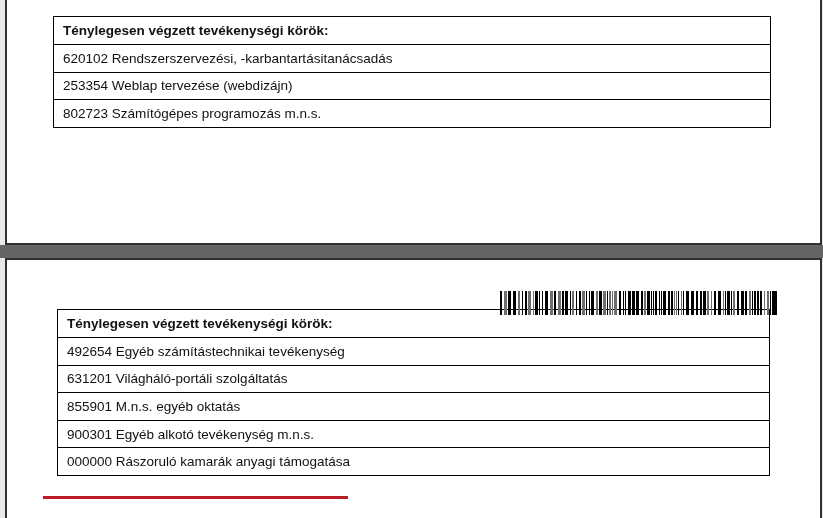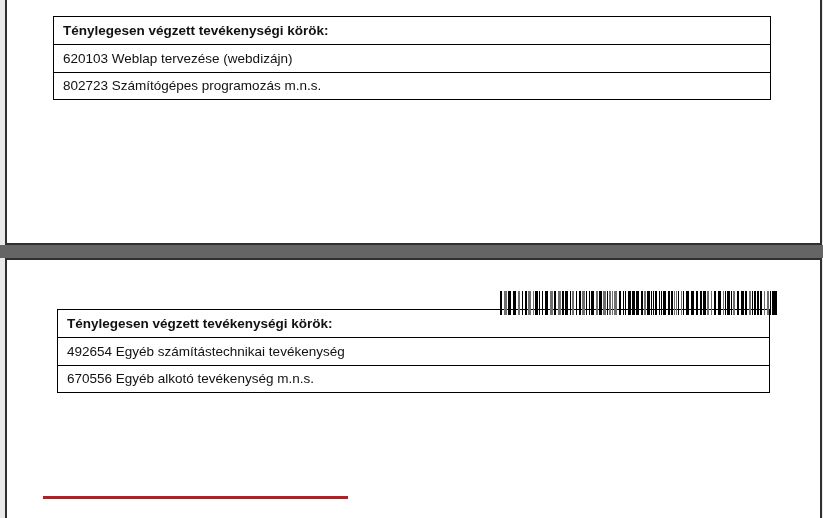--- a/index.html
+++ b/index.html
@@ -103,21 +103,22 @@
   }
 </style>
 </head>
 <body>
 
 <div class="stage">
 
   <div class="page page-1">
     <div class="doc-table table-1">
       <div class="t-row t-header">Ténylegesen végzett tevékenységi körök:</div>
-      <div class="t-row">620103 Weblap tervezése (webdizájn)</div>
+      <div class="t-row">620102 Rendszerszervezési, -karbantartásitanácsadás</div>
+      <div class="t-row">253354 Weblap tervezése (webdizájn)</div>
       <div class="t-row">802723 Számítógépes programozás m.n.s.</div>
     </div>
   </div>
 
   <div class="page-separator"></div>
 
   <div class="page page-2">
     <div class="barcode">
         <div class="bar" style="left: 0px; width: 2px; background: rgb(0, 0, 0);"></div>
         <div class="bar" style="left: 4px; width: 3px; background: rgb(110, 110, 110);"></div>
@@ -197,18 +198,21 @@
         <div class="bar" style="left: 257px; width: 2px; background: rgb(0, 0, 0);"></div>
         <div class="bar" style="left: 260px; width: 2px; background: rgb(0, 0, 0);"></div>
         <div class="bar" style="left: 264px; width: 1px; background: rgb(110, 110, 110);"></div>
         <div class="bar" style="left: 267px; width: 2px; background: rgb(110, 110, 110);"></div>
         <div class="bar" style="left: 270px; width: 1px; background: rgb(0, 0, 0);"></div>
         <div class="bar" style="left: 272px; width: 5px; background: rgb(0, 0, 0);"></div>
       </div>
     <div class="doc-table table-2">
       <div class="t-row t-header">Ténylegesen végzett tevékenységi körök:</div>
       <div class="t-row">492654 Egyéb számítástechnikai tevékenység</div>
-      <div class="t-row">670556 Egyéb alkotó tevékenység m.n.s.</div>
+      <div class="t-row">631201 Világháló-portáli szolgáltatás</div>
+      <div class="t-row">855901 M.n.s. egyéb oktatás</div>
+      <div class="t-row">900301 Egyéb alkotó tevékenység m.n.s.</div>
+      <div class="t-row">000000 Rászoruló kamarák anyagi támogatása</div>
     </div>
     <div class="red-underline" style="background: rgb(185, 29, 34);"></div>
   </div>
 
 </div>
 
 </body></html>

